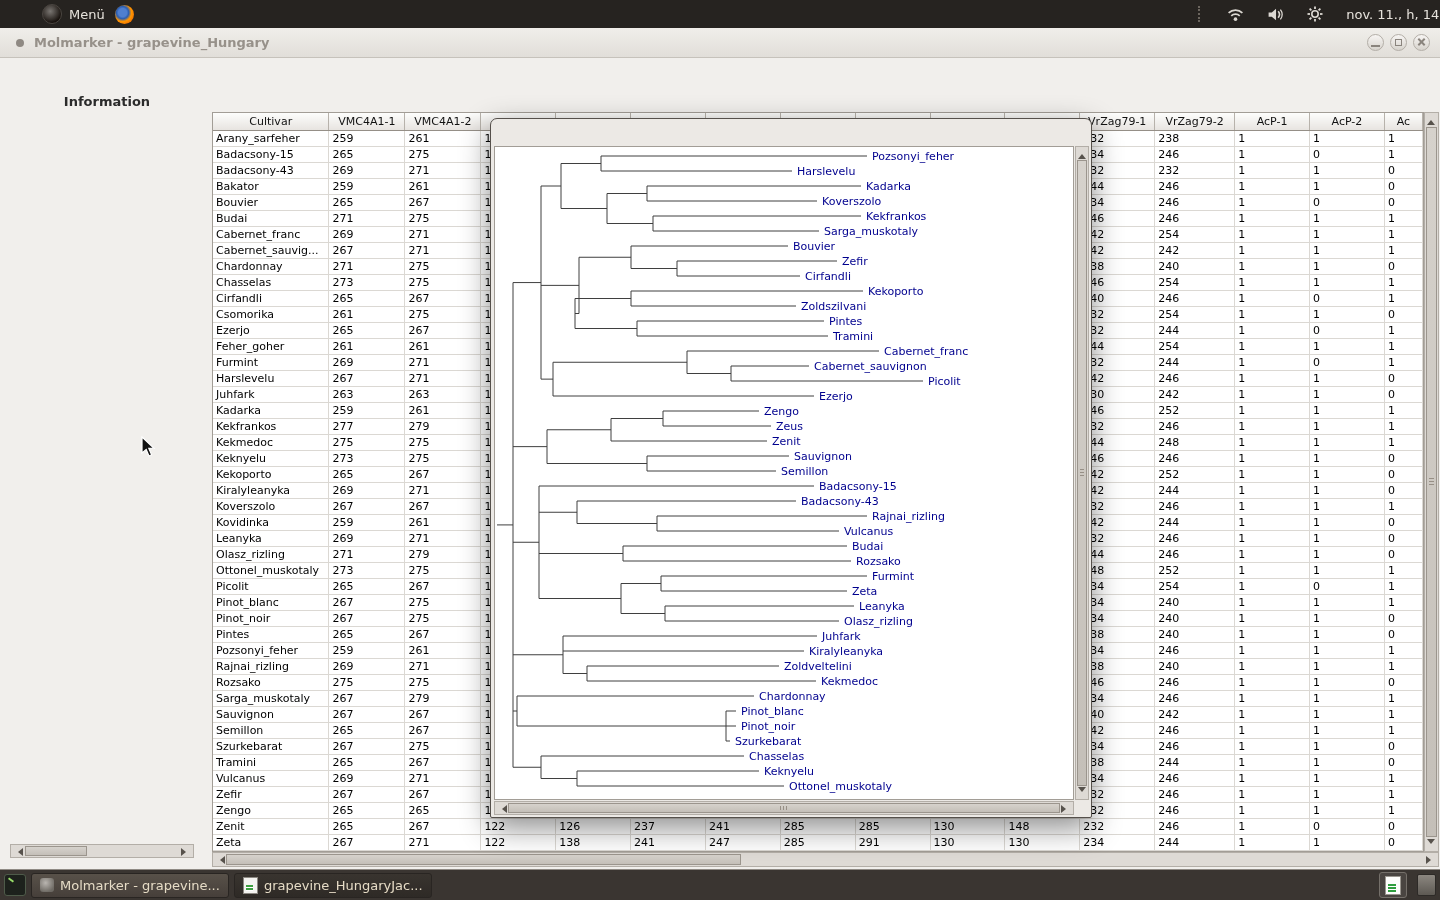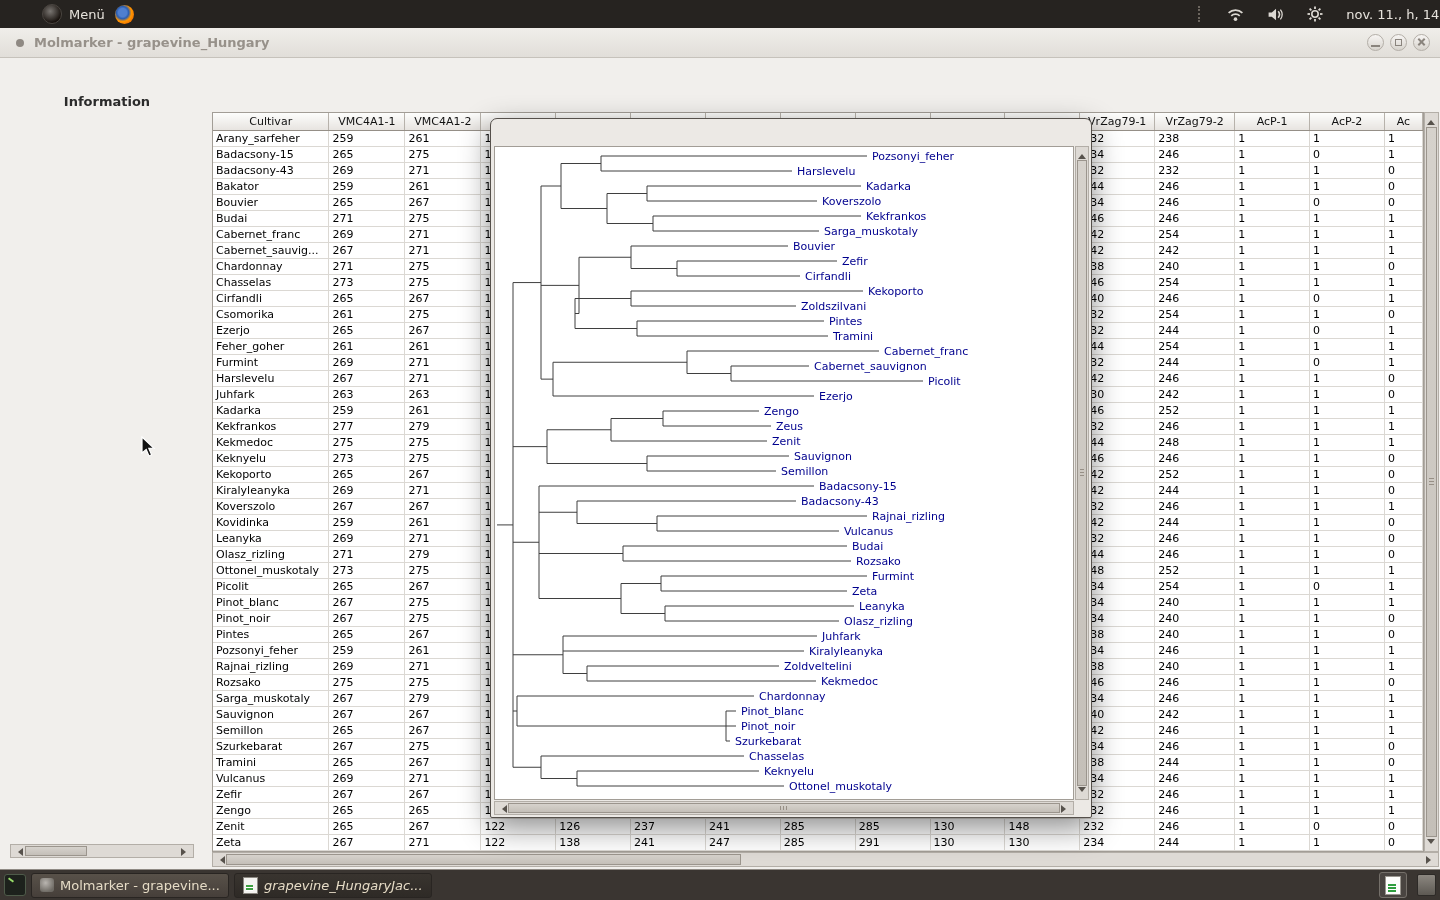--- a/index.html
+++ b/index.html
@@ -94,21 +94,21 @@
   .leaf-label{font-size:11px;fill:#00008e;font-family:"DejaVu Sans","Liberation Sans",sans-serif;}
 
   
   .taskbar{position:absolute;left:0;top:870px;width:1440px;height:30px;background:#3a3531;
     display:flex;align-items:center;gap:5px;padding:0 4px;box-sizing:border-box;z-index:50;}
   .term-launcher{width:20px;height:20px;background:#1d211c;border:1px solid #4e5a49;border-radius:3px;position:relative;}
   .term-launcher::after{content:"";position:absolute;left:3px;top:4px;width:6px;height:2px;background:#9adf6a;transform:rotate(35deg);}
   .task-btn{height:23px;display:flex;align-items:center;gap:6px;padding:0 8px;
     background:linear-gradient(#585149,#463f3a);border:1px solid #292522;border-radius:3px;
     color:#e6dcc6;font-size:13px;max-width:215px;white-space:nowrap;overflow:hidden;}
-  .task-btn.active{background:linear-gradient(#39342f,#2e2a26);font-style:italic;}
+  .task-btn.active{background:linear-gradient(#39342f,#2e2a26);}
   .ti-term{width:15px;height:13px;background:#26252a;border:1px solid #6d6a74;border-radius:2px;position:relative;flex:none;}
   .ti-term::after{content:"";position:absolute;left:2px;top:3px;width:5px;height:1.6px;background:#dcdcdc;transform:rotate(35deg);}
   .ti-app{width:14px;height:14px;background:radial-gradient(circle at 40% 35%,#b9b5b0,#6e6a64 75%);border-radius:3px;flex:none;}
   .ti-doc{width:13px;height:15px;background:#f4f3f0;border:1px solid #8c8882;position:relative;flex:none;}
   .ti-doc::after{content:"";position:absolute;left:2px;bottom:2px;width:7px;height:6px;
     background:repeating-linear-gradient(#3d9e41 0 2px,#fff 2px 3px);}
   .tray{margin-left:auto;display:flex;align-items:center;gap:10px;}
   .calc-box{width:26px;height:24px;border:1px solid #75706a;border-radius:3px;background:#4a4541;
     display:flex;align-items:center;justify-content:center;}
   .calc-icon{width:14px;height:17px;background:#fdfdfb;border:1px solid #9a968f;position:relative;}

